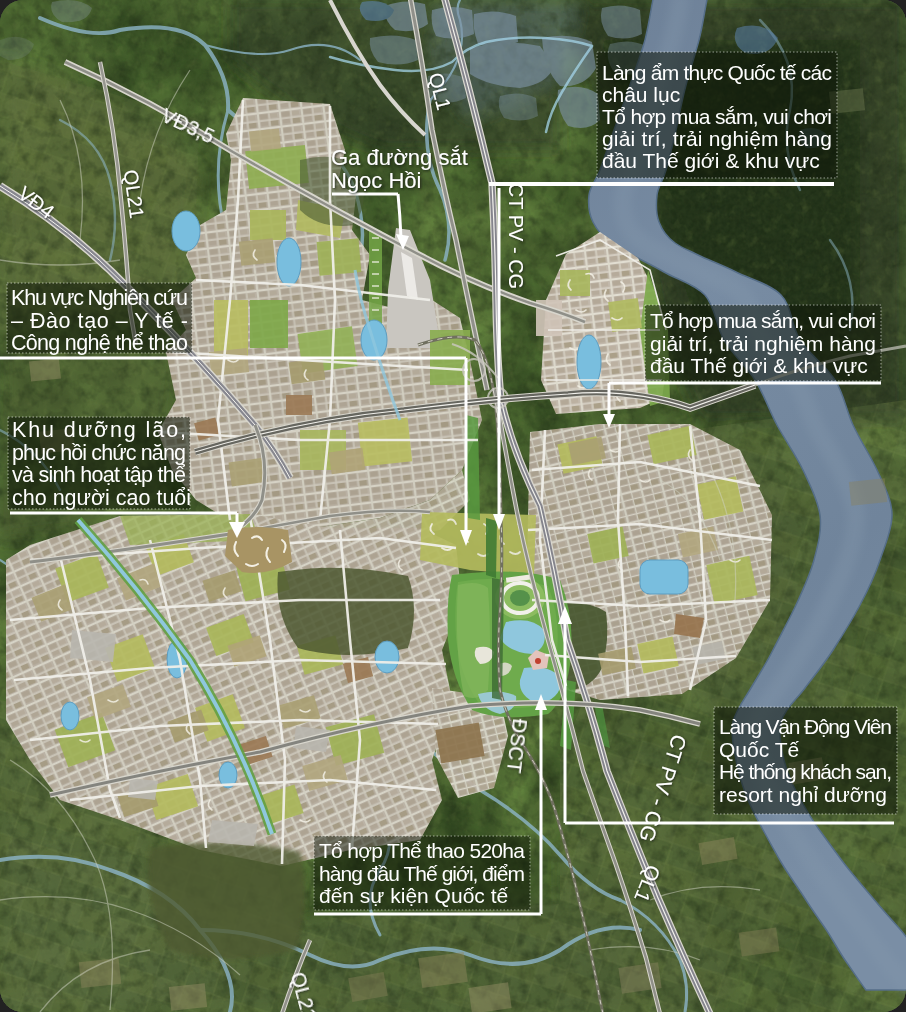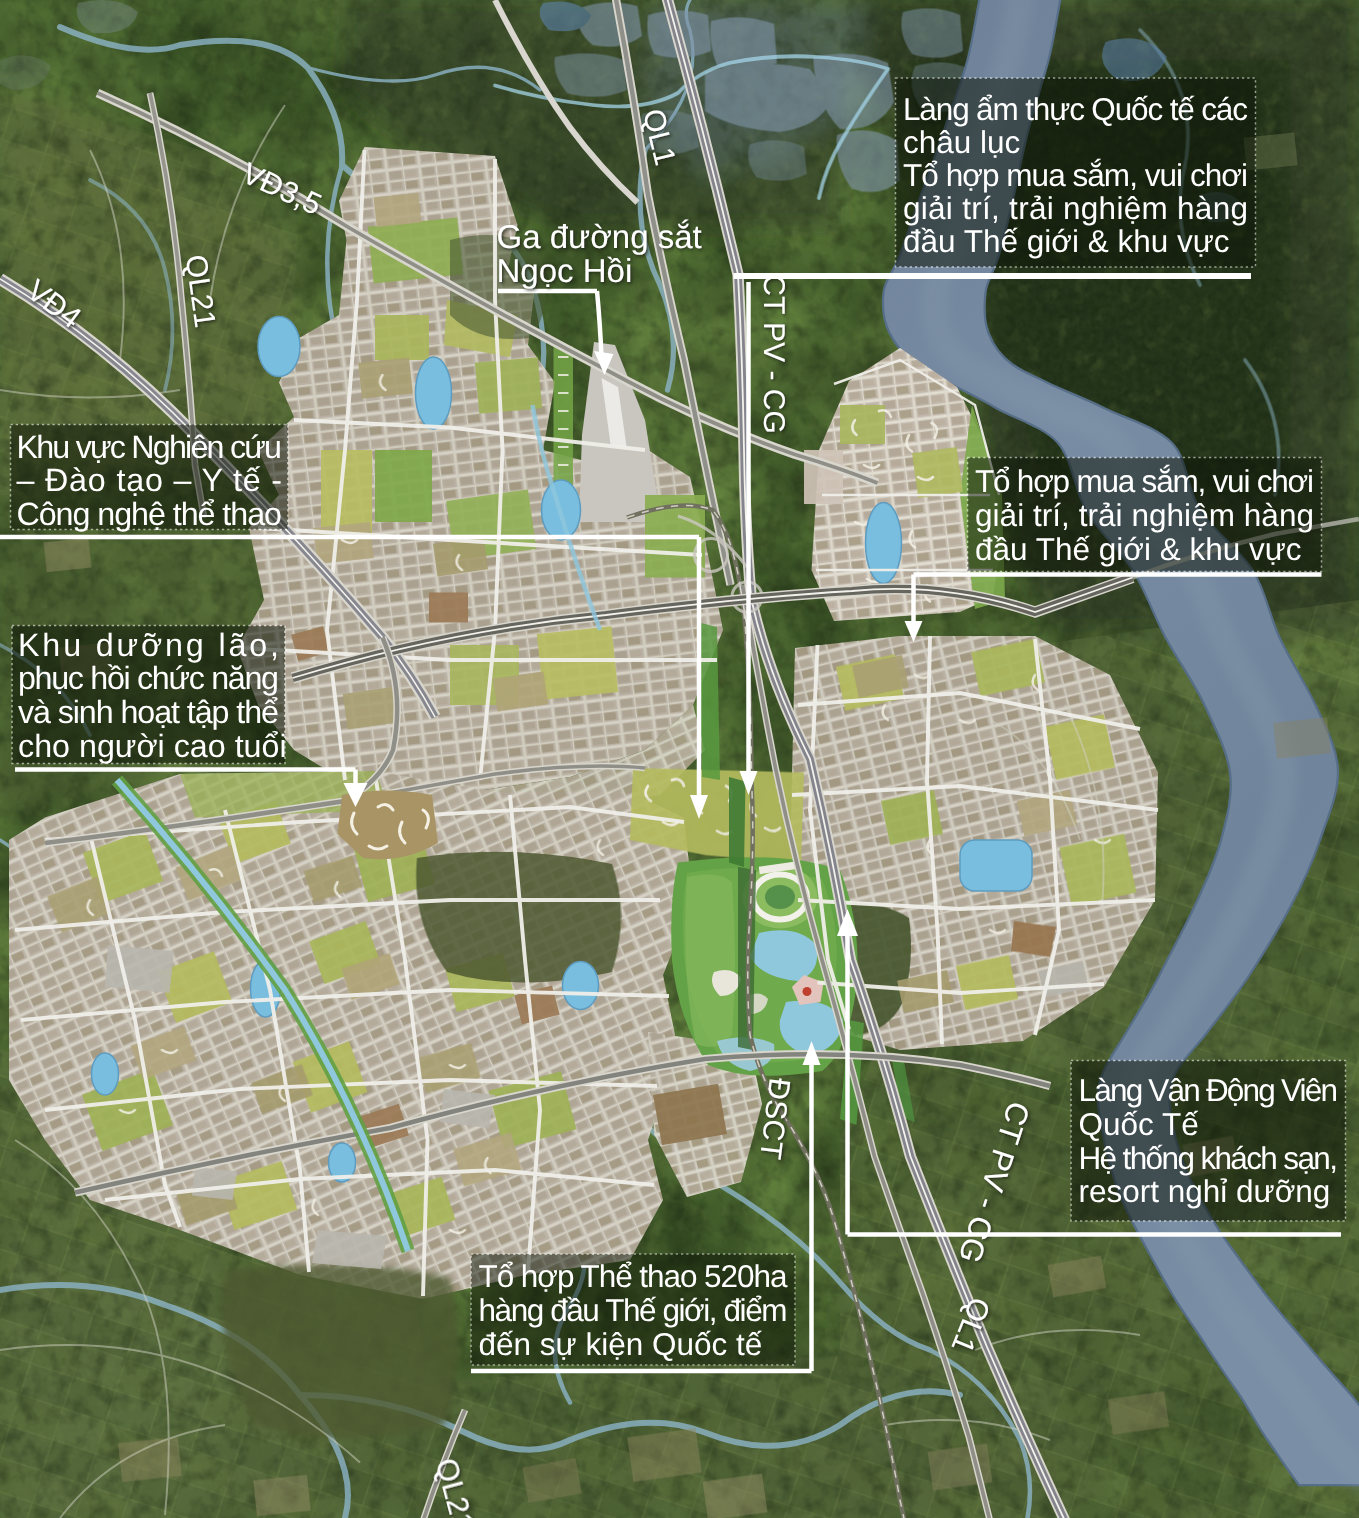--- a/index.html
+++ b/index.html
@@ -1,16 +1,16 @@
 <!DOCTYPE html>
 <html><head>
 <meta charset="utf-8">
 <style>
   html,body{margin:0;padding:0;background:#222;}
-  #wrap{width:906px;height:1012px;overflow:hidden;position:relative;font-family:"Liberation Sans",sans-serif;}
+  #wrap{width:906px;height:1012px;overflow:hidden;position:relative;font-family:"Liberation Sans",sans-serif;border-radius:23px;}
   svg{display:block;}
 </style>
 </head>
 <body>
 <div id="wrap">
 <svg width="906" height="1012" viewBox="0 0 906 1012">
 <defs>
   <filter id="forest" color-interpolation-filters="sRGB" x="0" y="0" width="100%" height="100%">
     <feTurbulence type="fractalNoise" baseFrequency="0.03 0.026" numOctaves="5" seed="7" result="n"></feTurbulence>
     <feColorMatrix in="n" type="matrix" values="0.36 0 0 0 0.10  0.5 0 0 0 0.15  0.22 0 0 0 0.07  0 0 0 0 1"></feColorMatrix>

